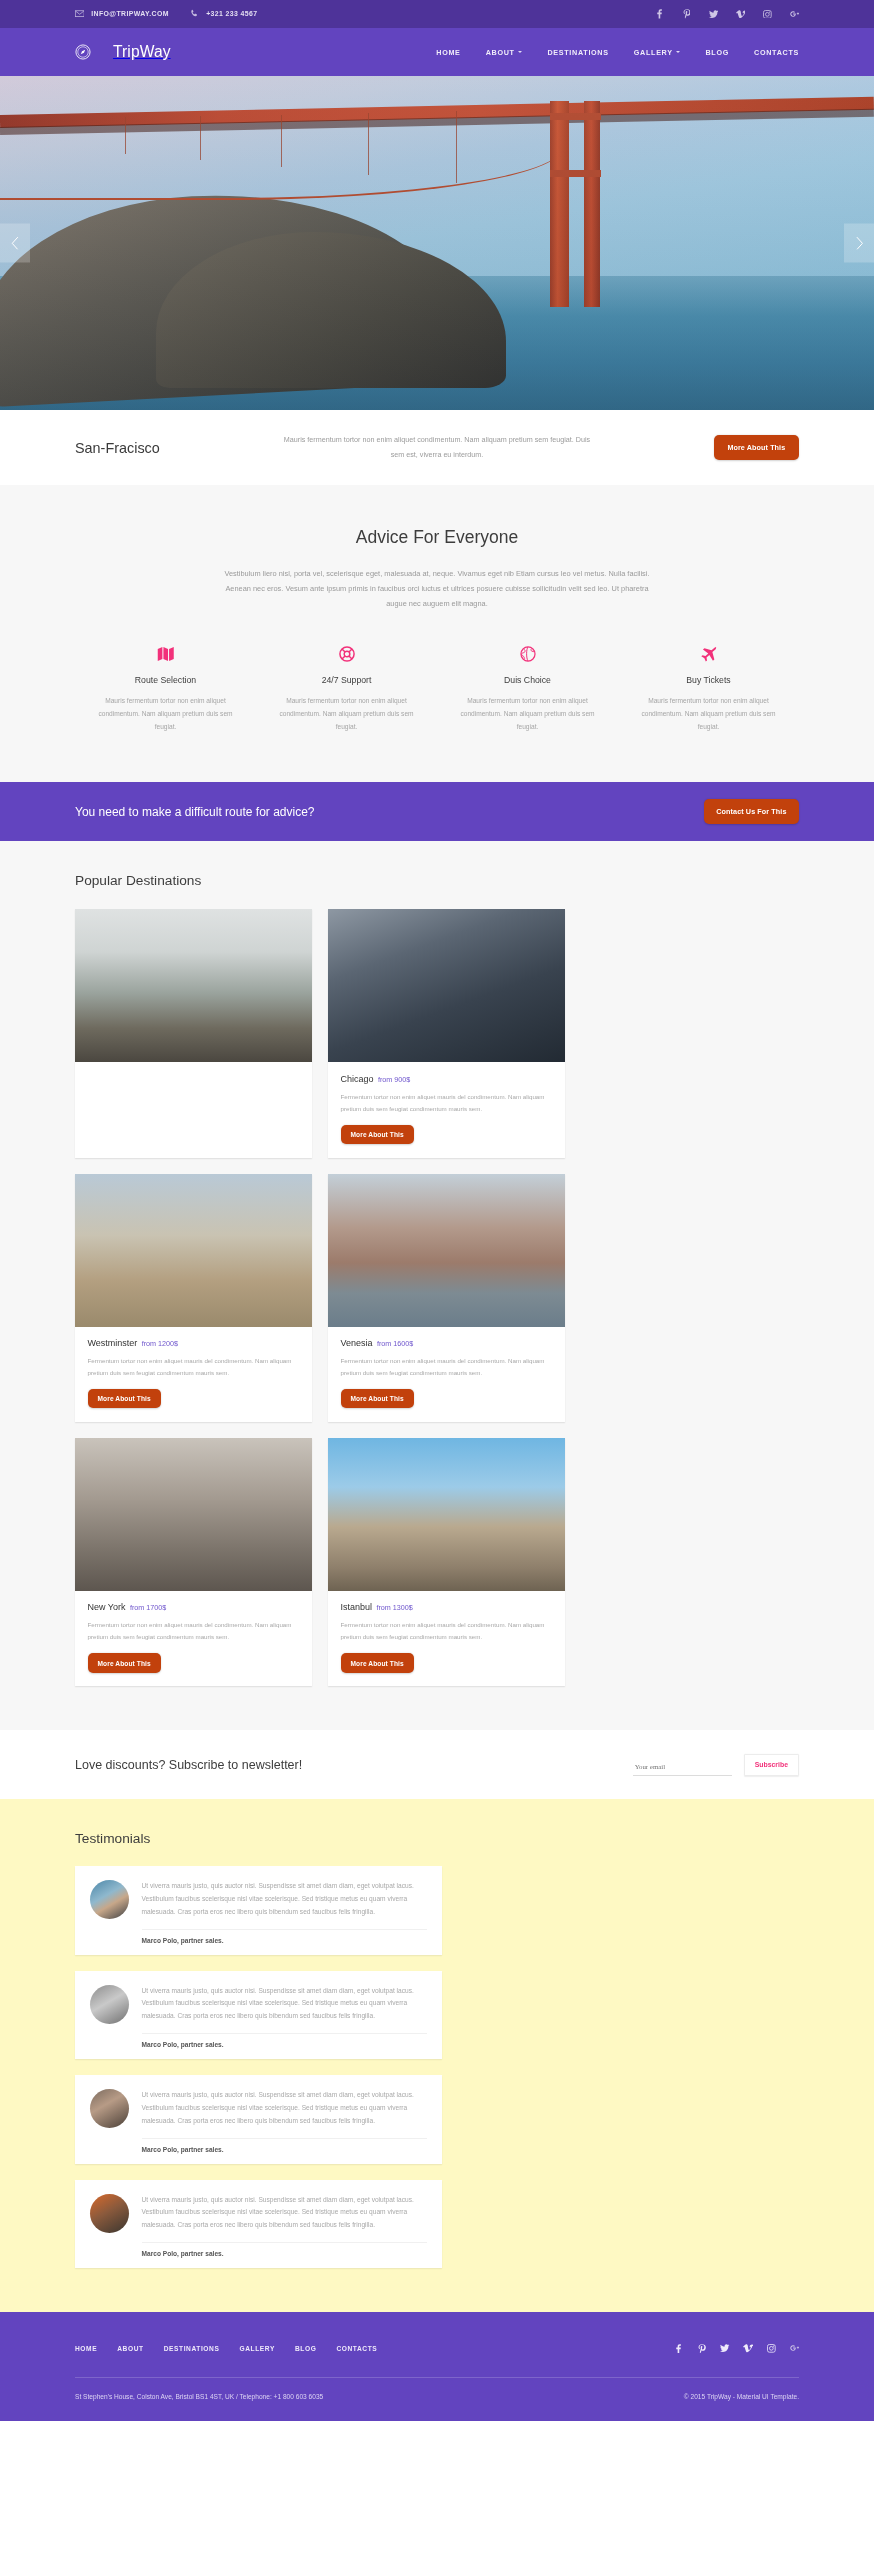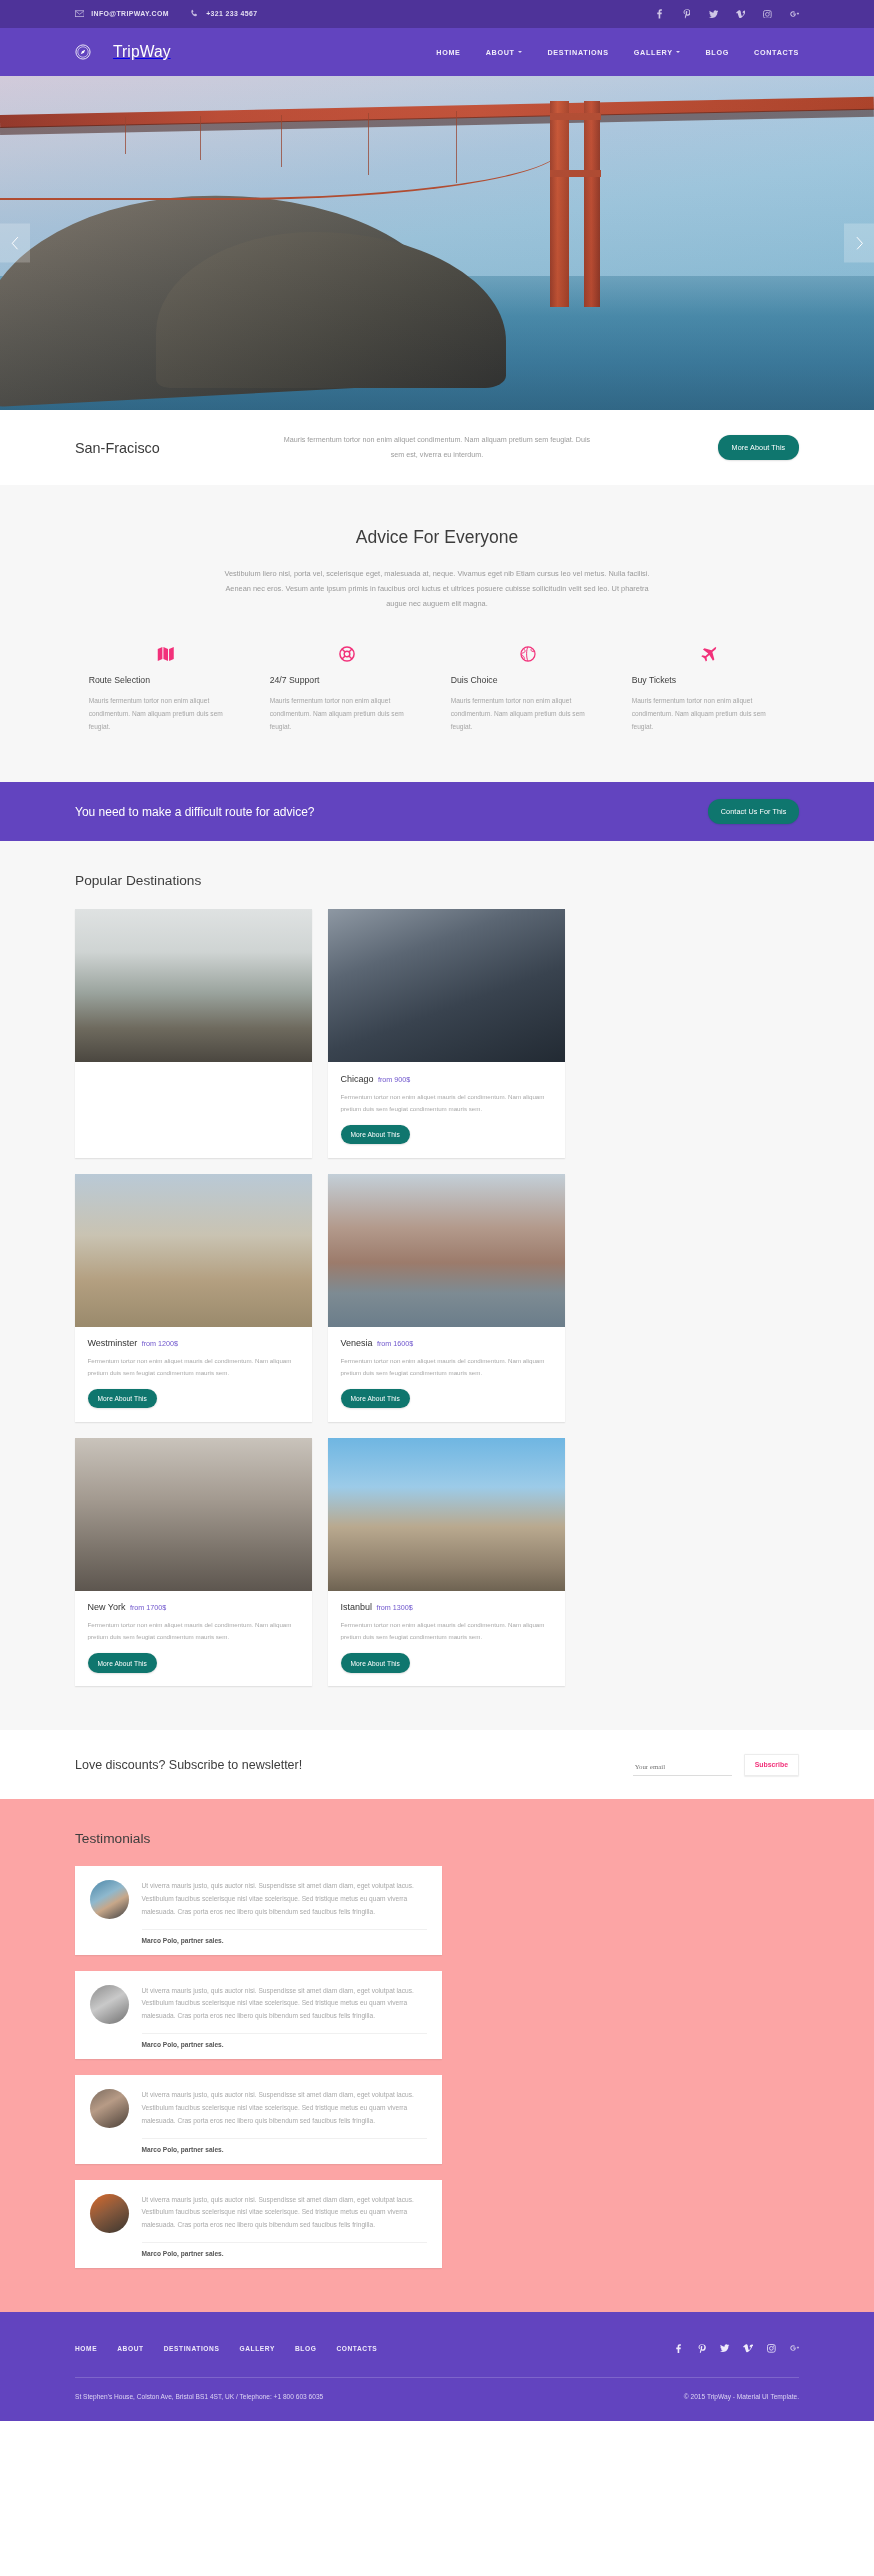--- a/index.html
+++ b/index.html
@@ -98,35 +98,35 @@
   .arrow.left { left:0; } .arrow.right { right:0; }
   .arrow svg { display:block; }
 
   
   .caption { background:#fff; height:75px; display:flex; align-items:center; }
   .caption .container { display:flex; align-items:center; padding:0 25px; }
   .cap-title { font-size:14.4px; color:#3a3a3a; width:206px; }
   .cap-desc { flex:1; font-size:7.2px; line-height:2.0; color:#9b9b9b; text-align:center;
               max-width:325px; }
   .btn-pink {
-    background:#0f766e; color:#fff; font-size:7.2px; font-weight:normal;
-    border:none; padding:8px 13.7px; border-radius:12px; cursor:pointer;
+    background:#c2410c; color:#fff; font-size:7.2px; font-weight:bold;
+    border:none; padding:8px 13.7px; border-radius:5px; cursor:pointer;
     box-shadow:0 0.6px 1.9px rgba(0,0,0,.18); letter-spacing:0.1px;
   }
   .cap-btn-wrap { width:206px; display:flex; justify-content:flex-end; }
 
   
   .advice { background:#f7f7f7; padding:42px 0 49px; }
   .sec-title-c { text-align:center; font-size:17.5px; color:#3d3d3d; font-weight:normal; }
   .advice-lead {
     margin:17.5px auto 0; width:437px; text-align:center;
     font-size:7.4px; line-height:2.05; color:#9a9a9a;
   }
   .features { display:flex; margin-top:32px; padding:0 25px; }
-  .feat { flex:1; padding:0 13.7px; }
+  .feat { flex:1; text-align:center; padding:0 13.7px; }
   .feat-icon { height:21px; display:flex; align-items:center; justify-content:center; color:#f2317a; }
   .feat-h { margin-top:11.2px; font-size:8.7px; color:#3d3d3d; }
   .feat-p { margin-top:8.7px; font-size:6.6px; line-height:2.0; color:#a6a6a6; }
 
   
   .cta { background:#6244bf; height:59px; display:flex; align-items:center; }
   .cta .container { display:flex; align-items:center; padding:0 25px; }
   .cta-text { color:#fff; font-size:12px; }
   .cta .btn-pink { margin-left:auto; padding:8px 12.5px; }
 
@@ -160,21 +160,21 @@
     font-size:6.9px; color:#9a9a9a; font-family:Liberation Serif, serif; outline:none;
     background:transparent;
   }
   .btn-sub {
     background:#fff; border:0.6px solid #ececec; color:#f2317a; font-size:6.9px; font-weight:bold;
     padding:6.9px 10px; border-radius:1.2px; cursor:pointer; box-shadow:0 0.6px 1.2px rgba(0,0,0,.07);
     font-family:"Liberation Sans", sans-serif;
   }
 
   
-  .testi { background:#fca5a5; padding:32px 0 44px; }
+  .testi { background:#fef9c3; padding:32px 0 44px; }
   .tgrid { display:flex; flex-wrap:wrap; gap:16px; padding:0 25px; margin-top:20px; }
   .tcard { width:367px; background:#fff; box-shadow:0 0.6px 1.2px rgba(0,0,0,.08);
            padding:13.7px 15px 11.2px; display:flex; gap:12.5px; }
   .avatar { width:39px; height:39px; border-radius:50%; flex:0 0 39px; }
   .av1 { background:linear-gradient(150deg,#4a86a8 0%,#8fb8cd 40%,#c7a789 60%,#3a3d42 100%); }
   .av2 { background:linear-gradient(150deg,#8c8c8c 0%,#c9c9c9 45%,#6f6f6f 100%); }
   .av3 { background:linear-gradient(150deg,#7a6a5e 0%,#b79b86 40%,#4a3f37 100%); }
   .av4 { background:linear-gradient(150deg,#d96a2c 0%,#8b5a3c 45%,#3a3630 100%); }
   .t-body { flex:1; }
   .t-text { font-size:6.6px; line-height:1.95; color:#a9a9a9; }

